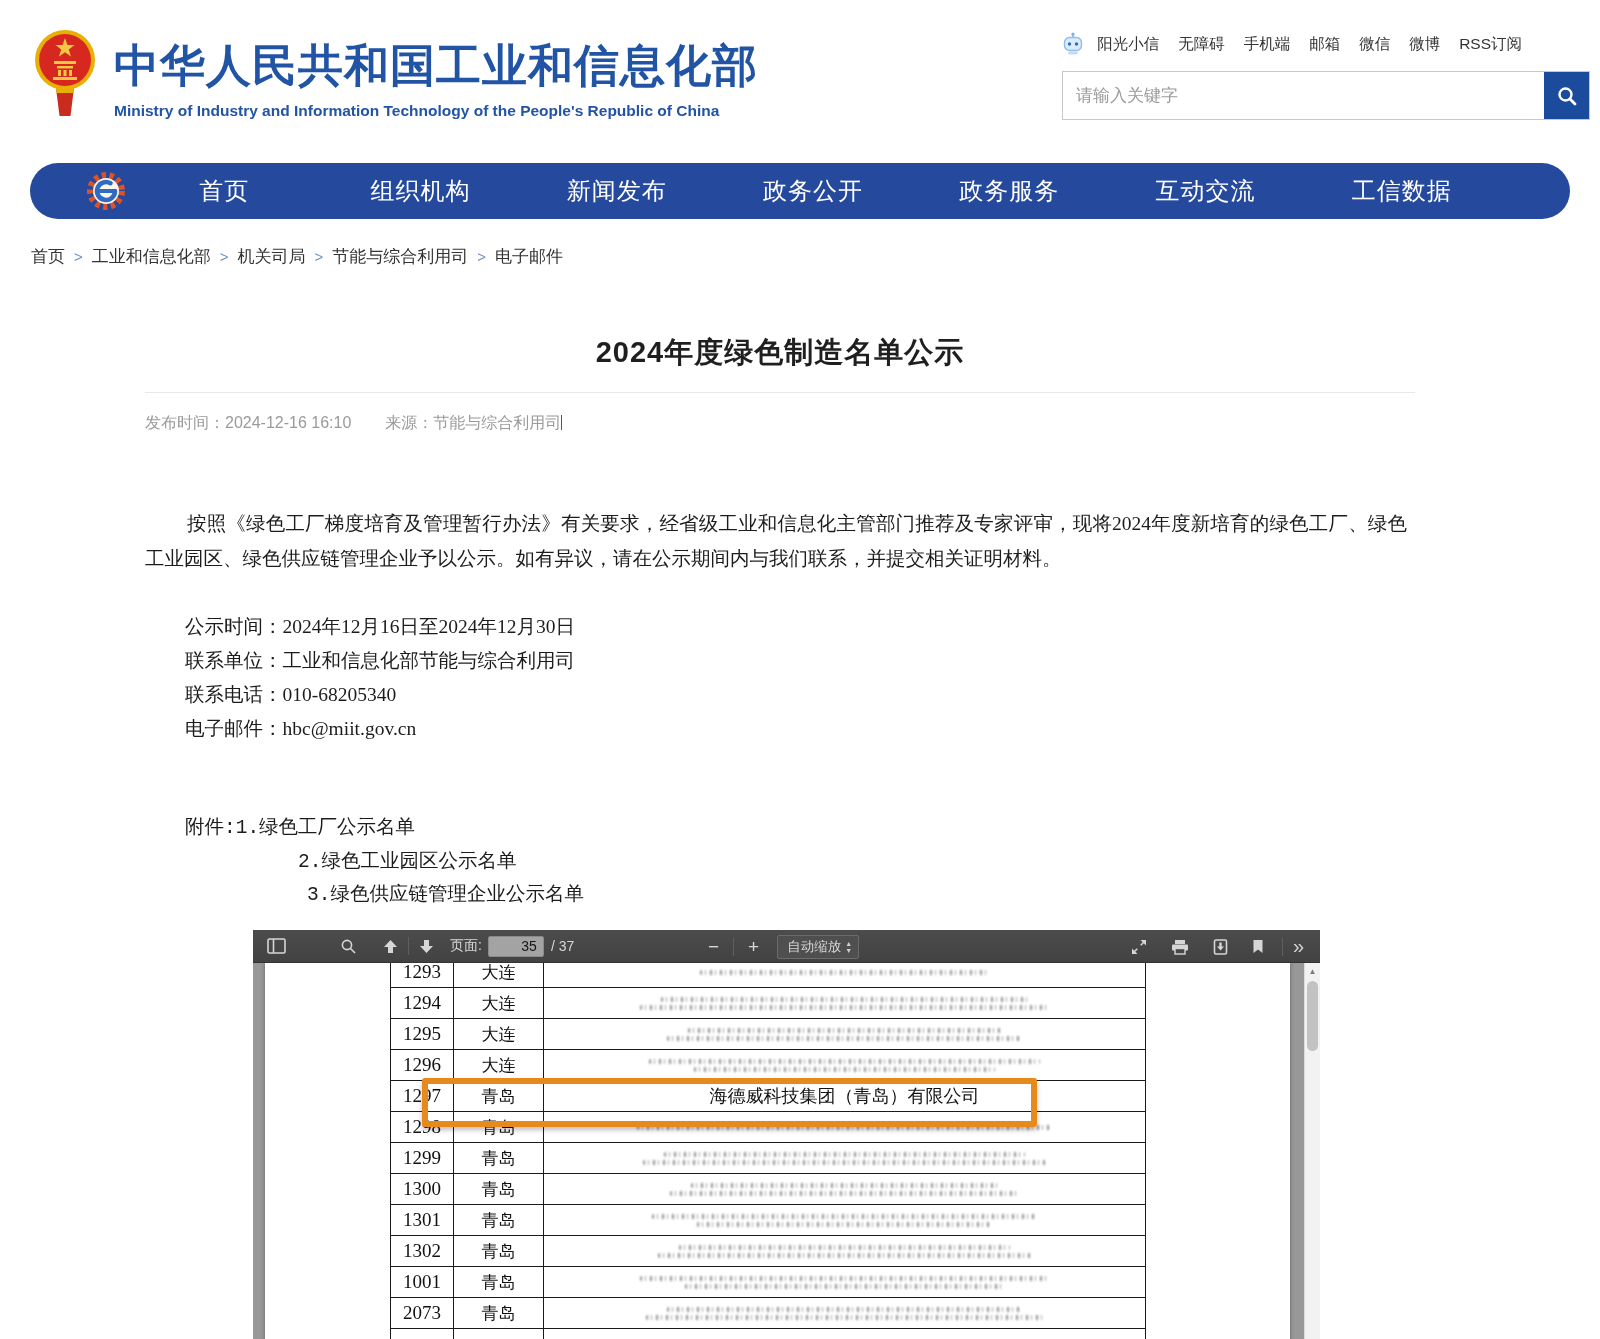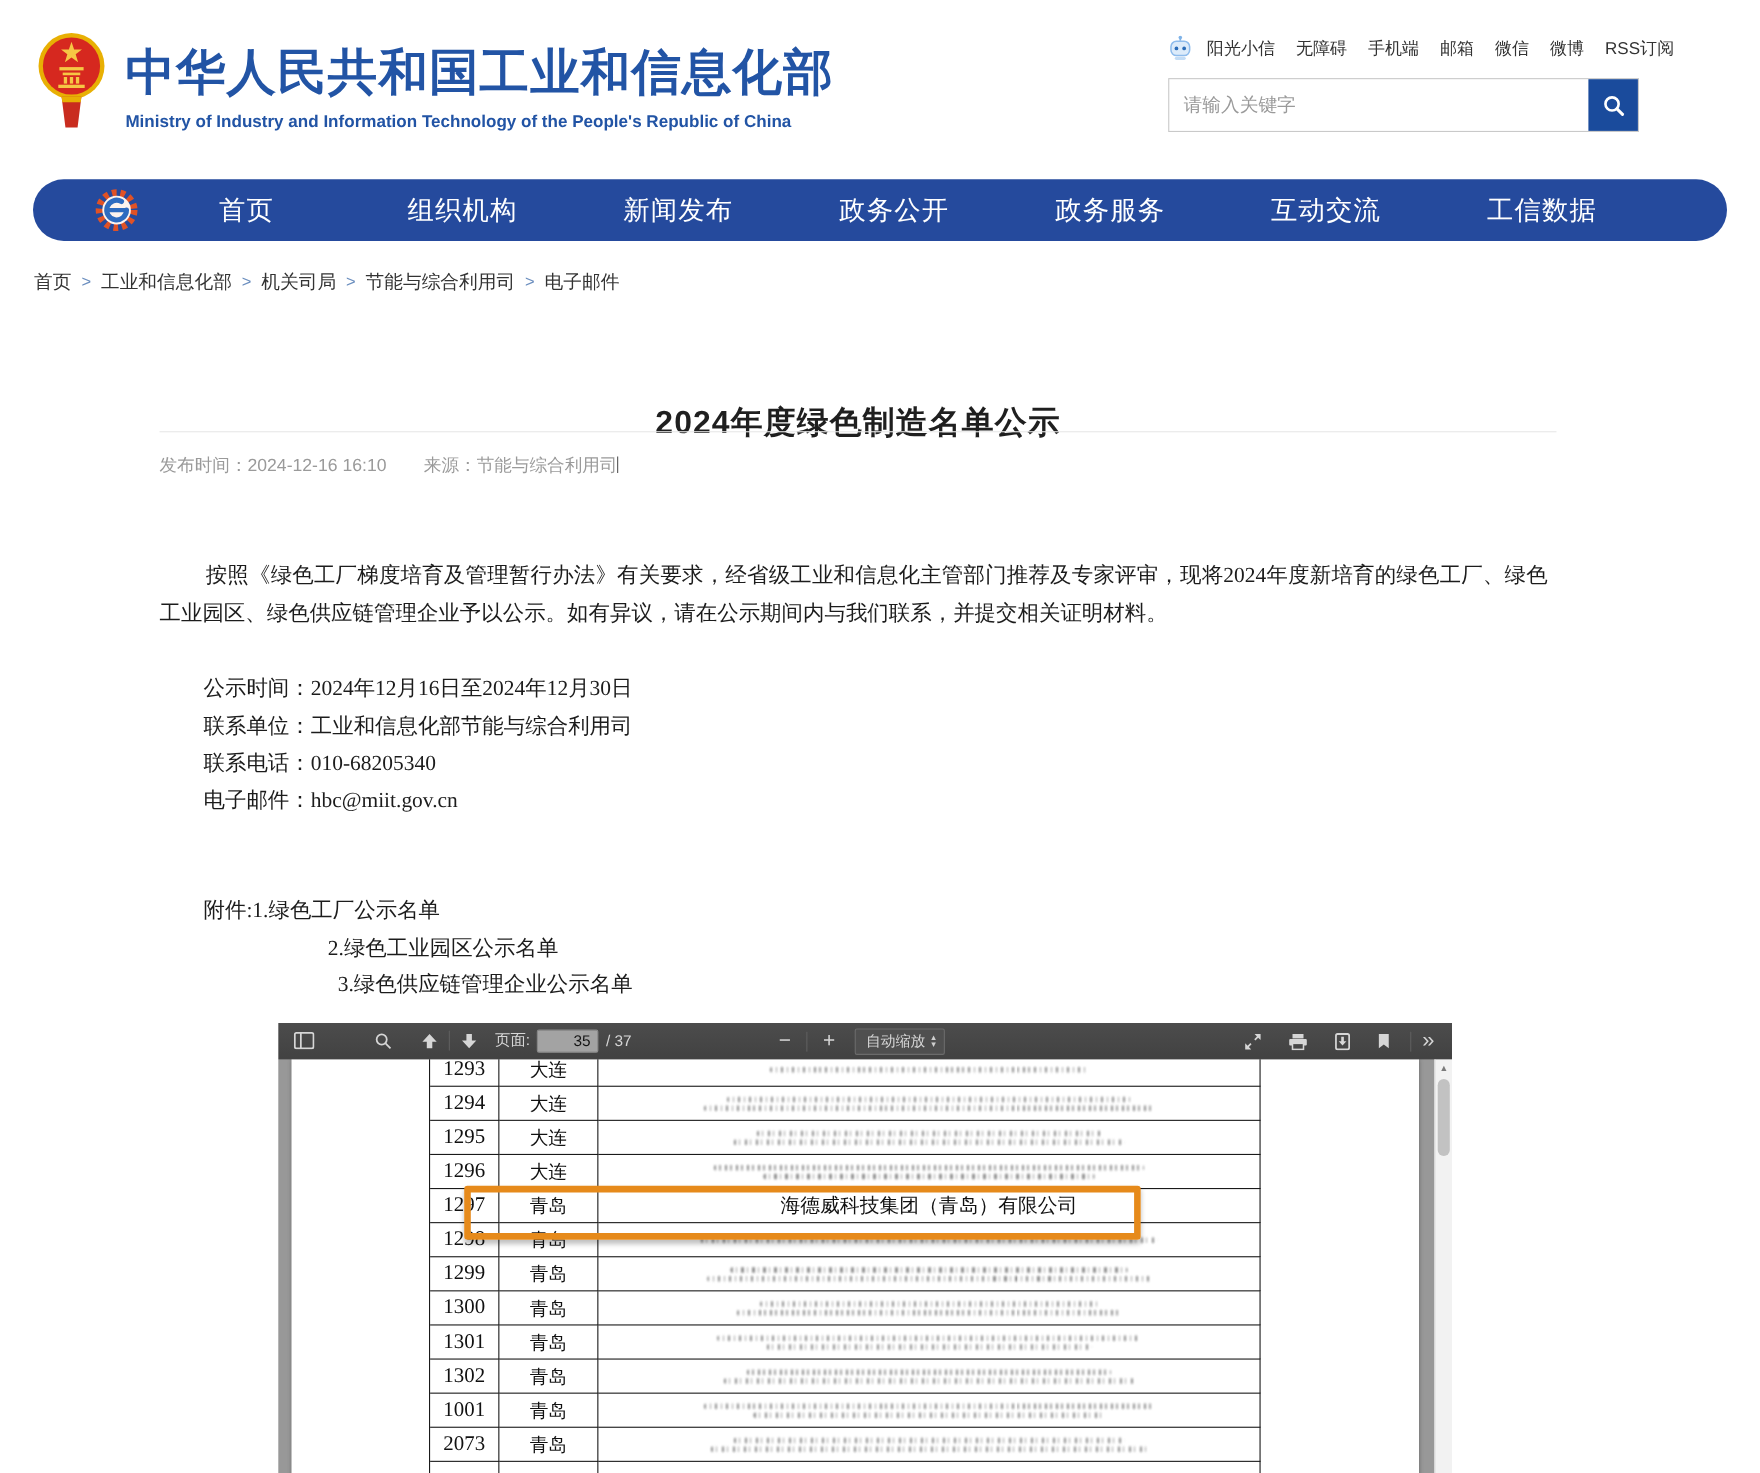--- a/index.html
+++ b/index.html
@@ -19,21 +19,21 @@
     margin-top:6px; font-size:15.5px; font-weight:bold; color:var(--title-blue,#2254a5);
     white-space:nowrap;
   }
   .quick-links {
     position:absolute; top:32px; right:78px; display:flex; align-items:center;
     gap:19px; font-size:15.5px; color:#333; list-style:none;
   }
   .quick-links li { cursor:pointer; display:flex; align-items:center; gap:13px; }
   .robot-icon { width:22px; height:24px; display:inline-block; }
   .search-box {
-    position:absolute; left:1062px; top:71px; width:428px; height:49px;
+    position:absolute; left:1062px; top:71px; width:528px; height:49px;
     border:1px solid #c9c9c9; background:#fff; display:flex;
   }
   .search-box input {
     flex:1; border:none; outline:none; font-size:17px; padding-left:13px;
     color:#333; background:transparent; font-family:"Liberation Sans",sans-serif;
   }
   .search-box input::placeholder { color:#9a9a9a; }
   .search-btn {
     width:45px; height:47px; background:var(--search-blue,#1a4b9c); border:none;
     display:flex; align-items:center; justify-content:center; cursor:pointer;
@@ -53,21 +53,21 @@
   
   .breadcrumb {
     position:absolute; left:31px; top:245px; font-size:17px; color:#333;
     display:flex; align-items:center; gap:9px;
   }
   .breadcrumb .crumb { cursor:pointer; }
   .breadcrumb .sep { color:#6c8fbf; font-size:15px; }
   
   .article-title {
     position:absolute; left:145px; top:333px; width:1270px; text-align:center;
-    font-size:29px; font-weight:bold; color:#1f1f1f; letter-spacing:1px;margin-top:32px;
+    font-size:29px; font-weight:bold; color:#1f1f1f; letter-spacing:1px;
   }
   .title-divider {
     position:absolute; left:145px; top:392px; width:1270px; height:0;
     border-top:1px solid #e8e8e8;
   }
   .article-meta {
     position:absolute; left:145px; top:413px; width:1270px; text-align:left;
     font-size:16px; color:#9a9a9a;
   }
   .article-meta .gap { display:inline-block; width:34px; }
@@ -77,21 +77,21 @@
     font-family:"Liberation Serif", serif; font-size:19.5px; color:#1c1c1c;
     line-height:35px; text-indent:42px; text-align:justify;
   }
   .info-block {
     position:absolute; left:185px; top:610px;
     font-family:"Liberation Serif", serif; font-size:19.5px; color:#1c1c1c;
     line-height:34px;
   }
   .attach-block {
     position:absolute; left:185px; top:812px;
-    font-family:Liberation Serif, serif; font-size:19.5px; color:#1c1c1c;
+    font-family:Liberation Mono, monospace; font-size:19.5px; color:#1c1c1c;
     line-height:33.5px;
   }
   .attach-line { cursor:pointer; }
   .attach-line.i1 { padding-left:113px; }
   .attach-line.i2 { padding-left:122px; }
   
   .pdf-viewer {
     position:absolute; left:253px; top:930px; width:1067px; height:420px;
     background:#989898; overflow:hidden;
   }

